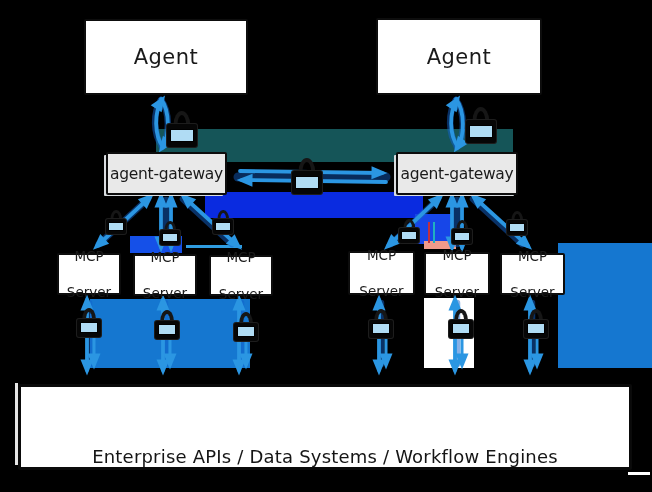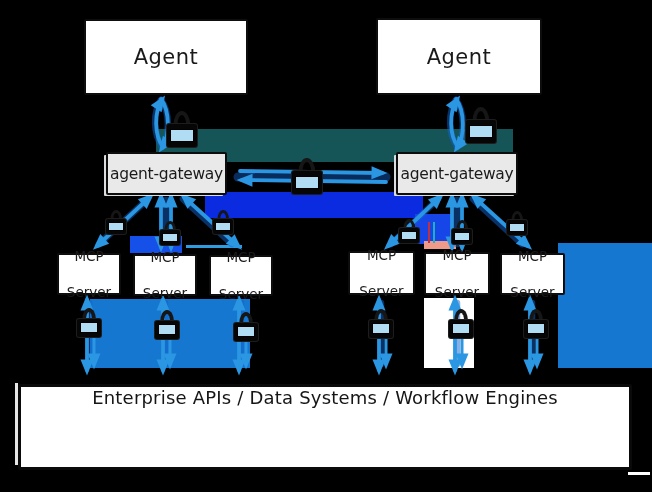--- a/index.html
+++ b/index.html
@@ -52,21 +52,21 @@
     border-width:2.5px;font-size:15.5px;letter-spacing:-.3px;
     box-shadow:-3px 2px 0 -1px #d9dde0;
   }
   .mcp-box{font-size:13.5px;line-height:1.5;gap:16px;}
   .node .node-label{display:block;}
   
   .bottom-bar{
     position:absolute;z-index:4;box-sizing:border-box;
     background:var(--node-fill,#fff);
     border:3px solid #0a0a0a;border-radius:2px;
-    display:flex;align-items:flex-start;justify-content:center;
+    display:flex;align-items:flex-end;justify-content:center;
     font-size:18px;color:#151515;letter-spacing:.2px;
   }
   .bottom-bar::before{ 
     content:"";position:absolute;left:-6px;top:-4px;width:3px;height:103%;
     background:#fff;opacity:.9;
   }
   .bottom-bar::after{ 
     content:"";position:absolute;right:-21px;bottom:-8px;width:22px;height:3px;
     background:#fff;
   }

